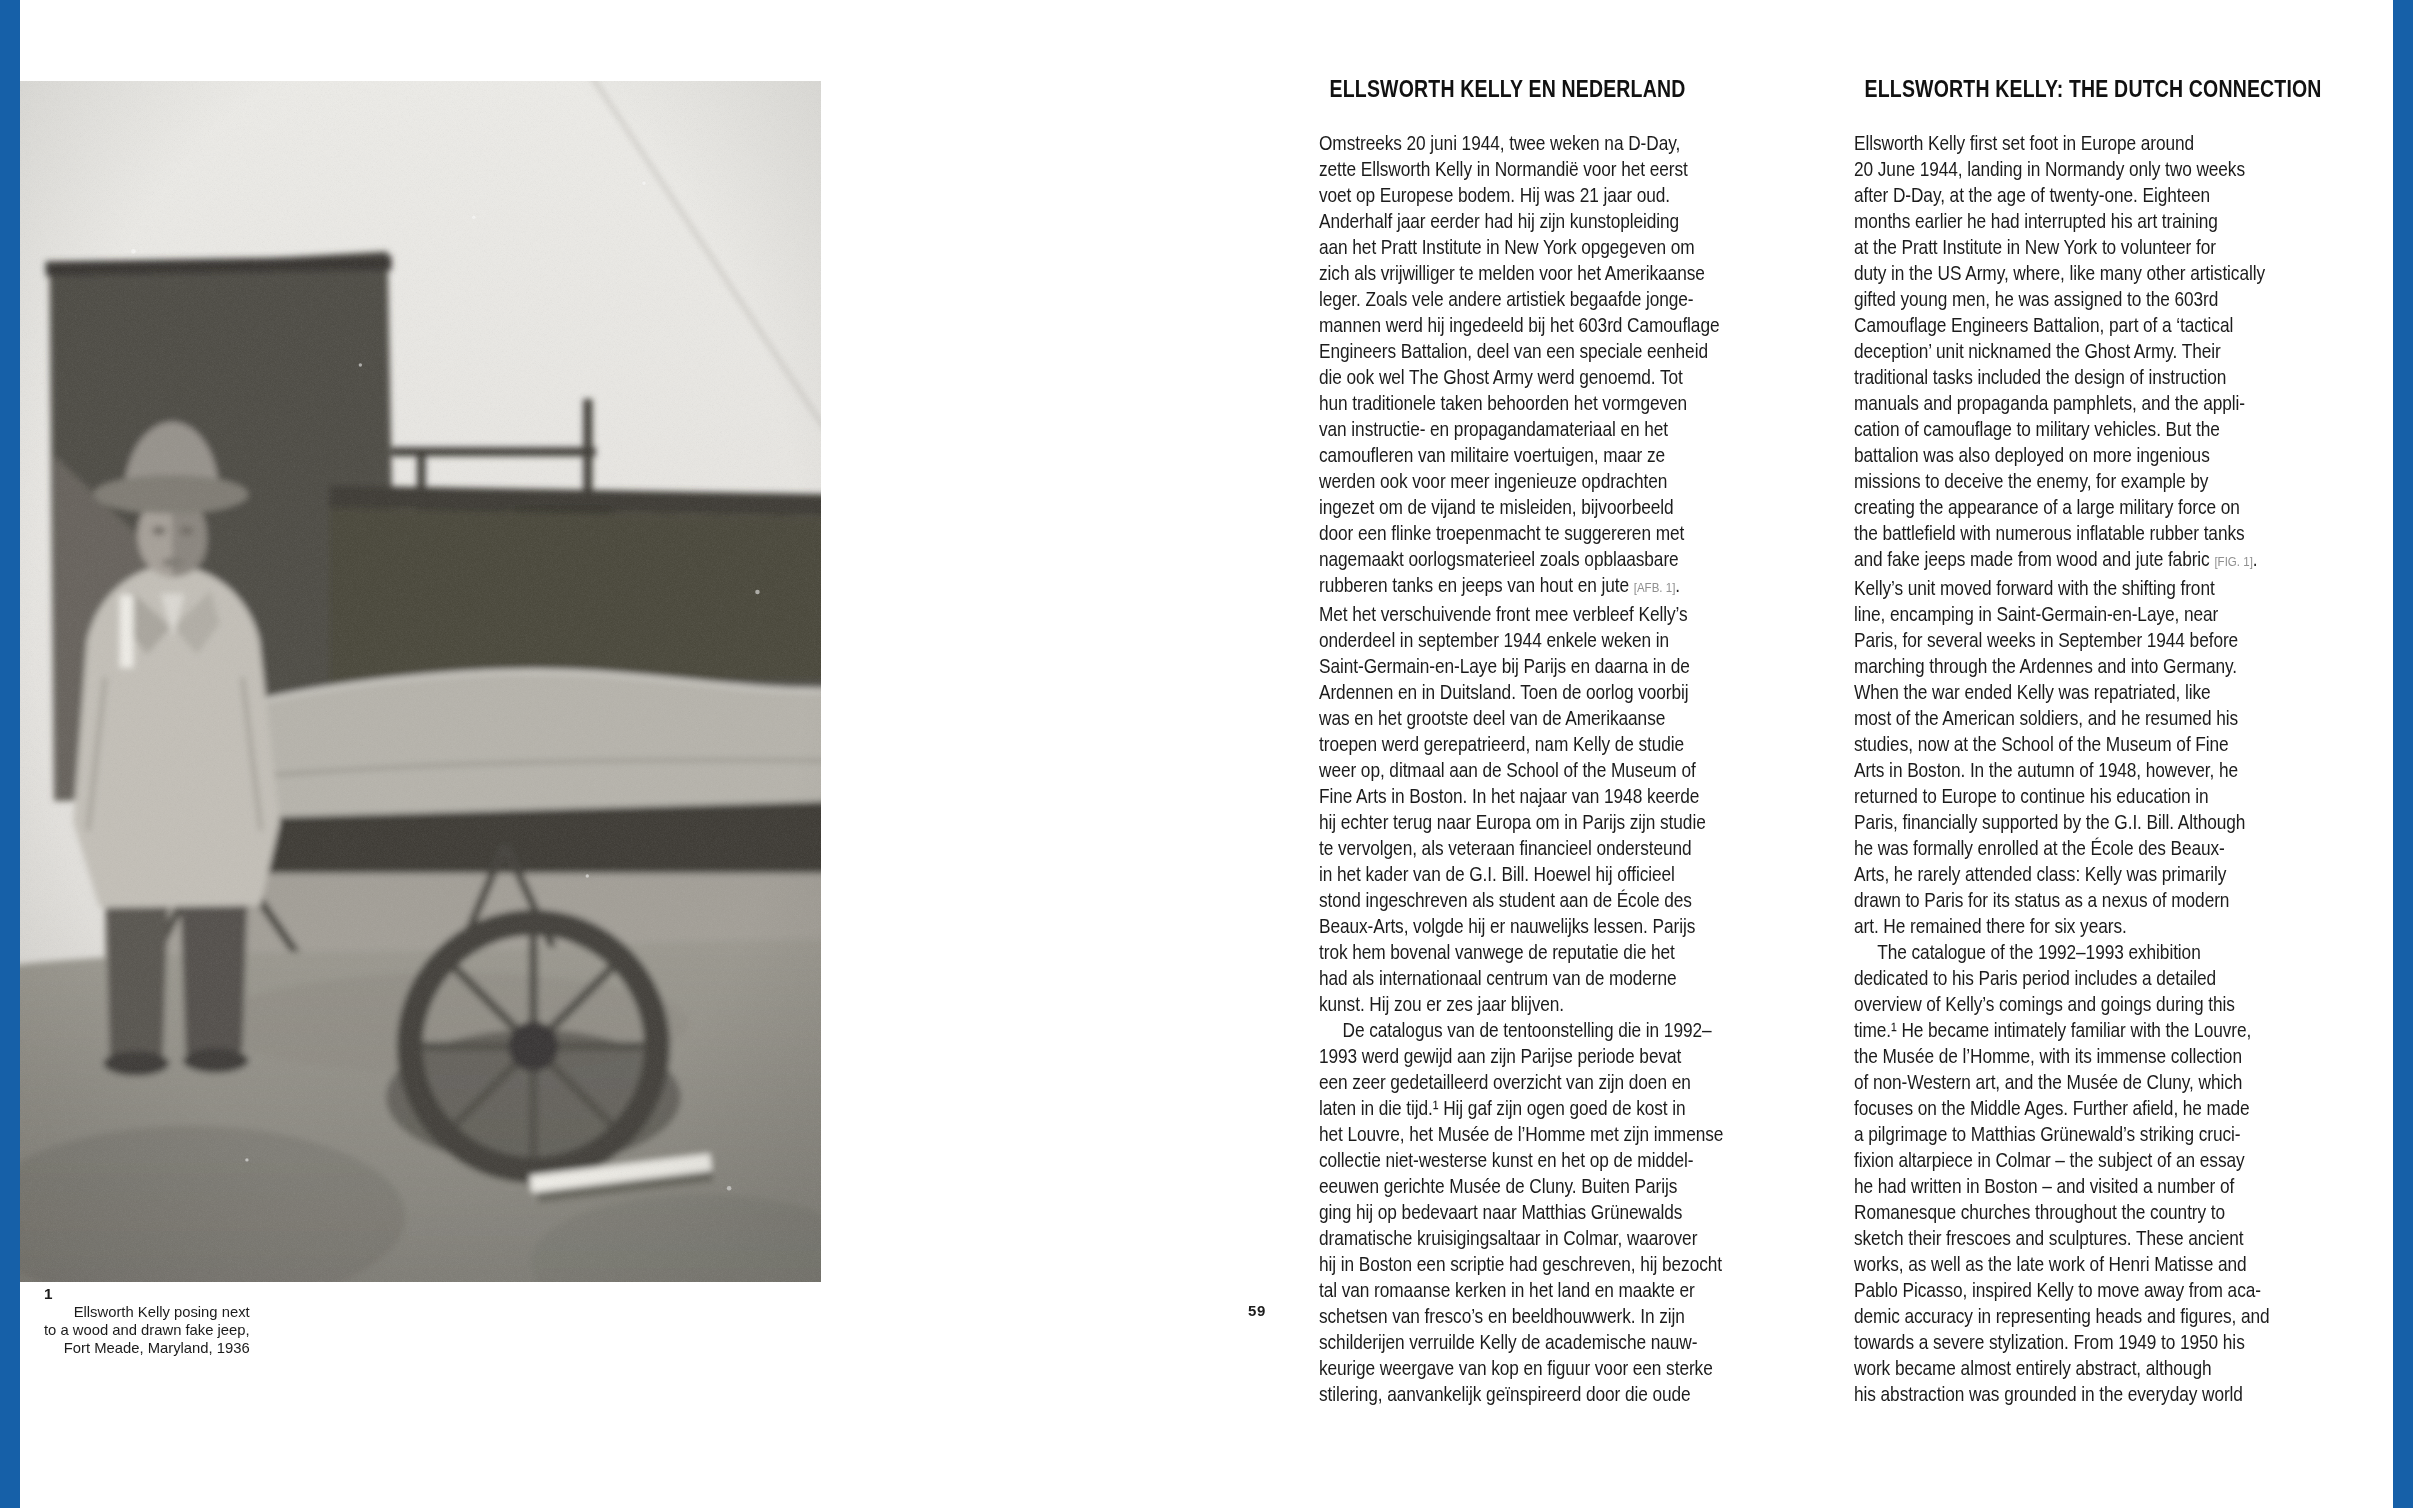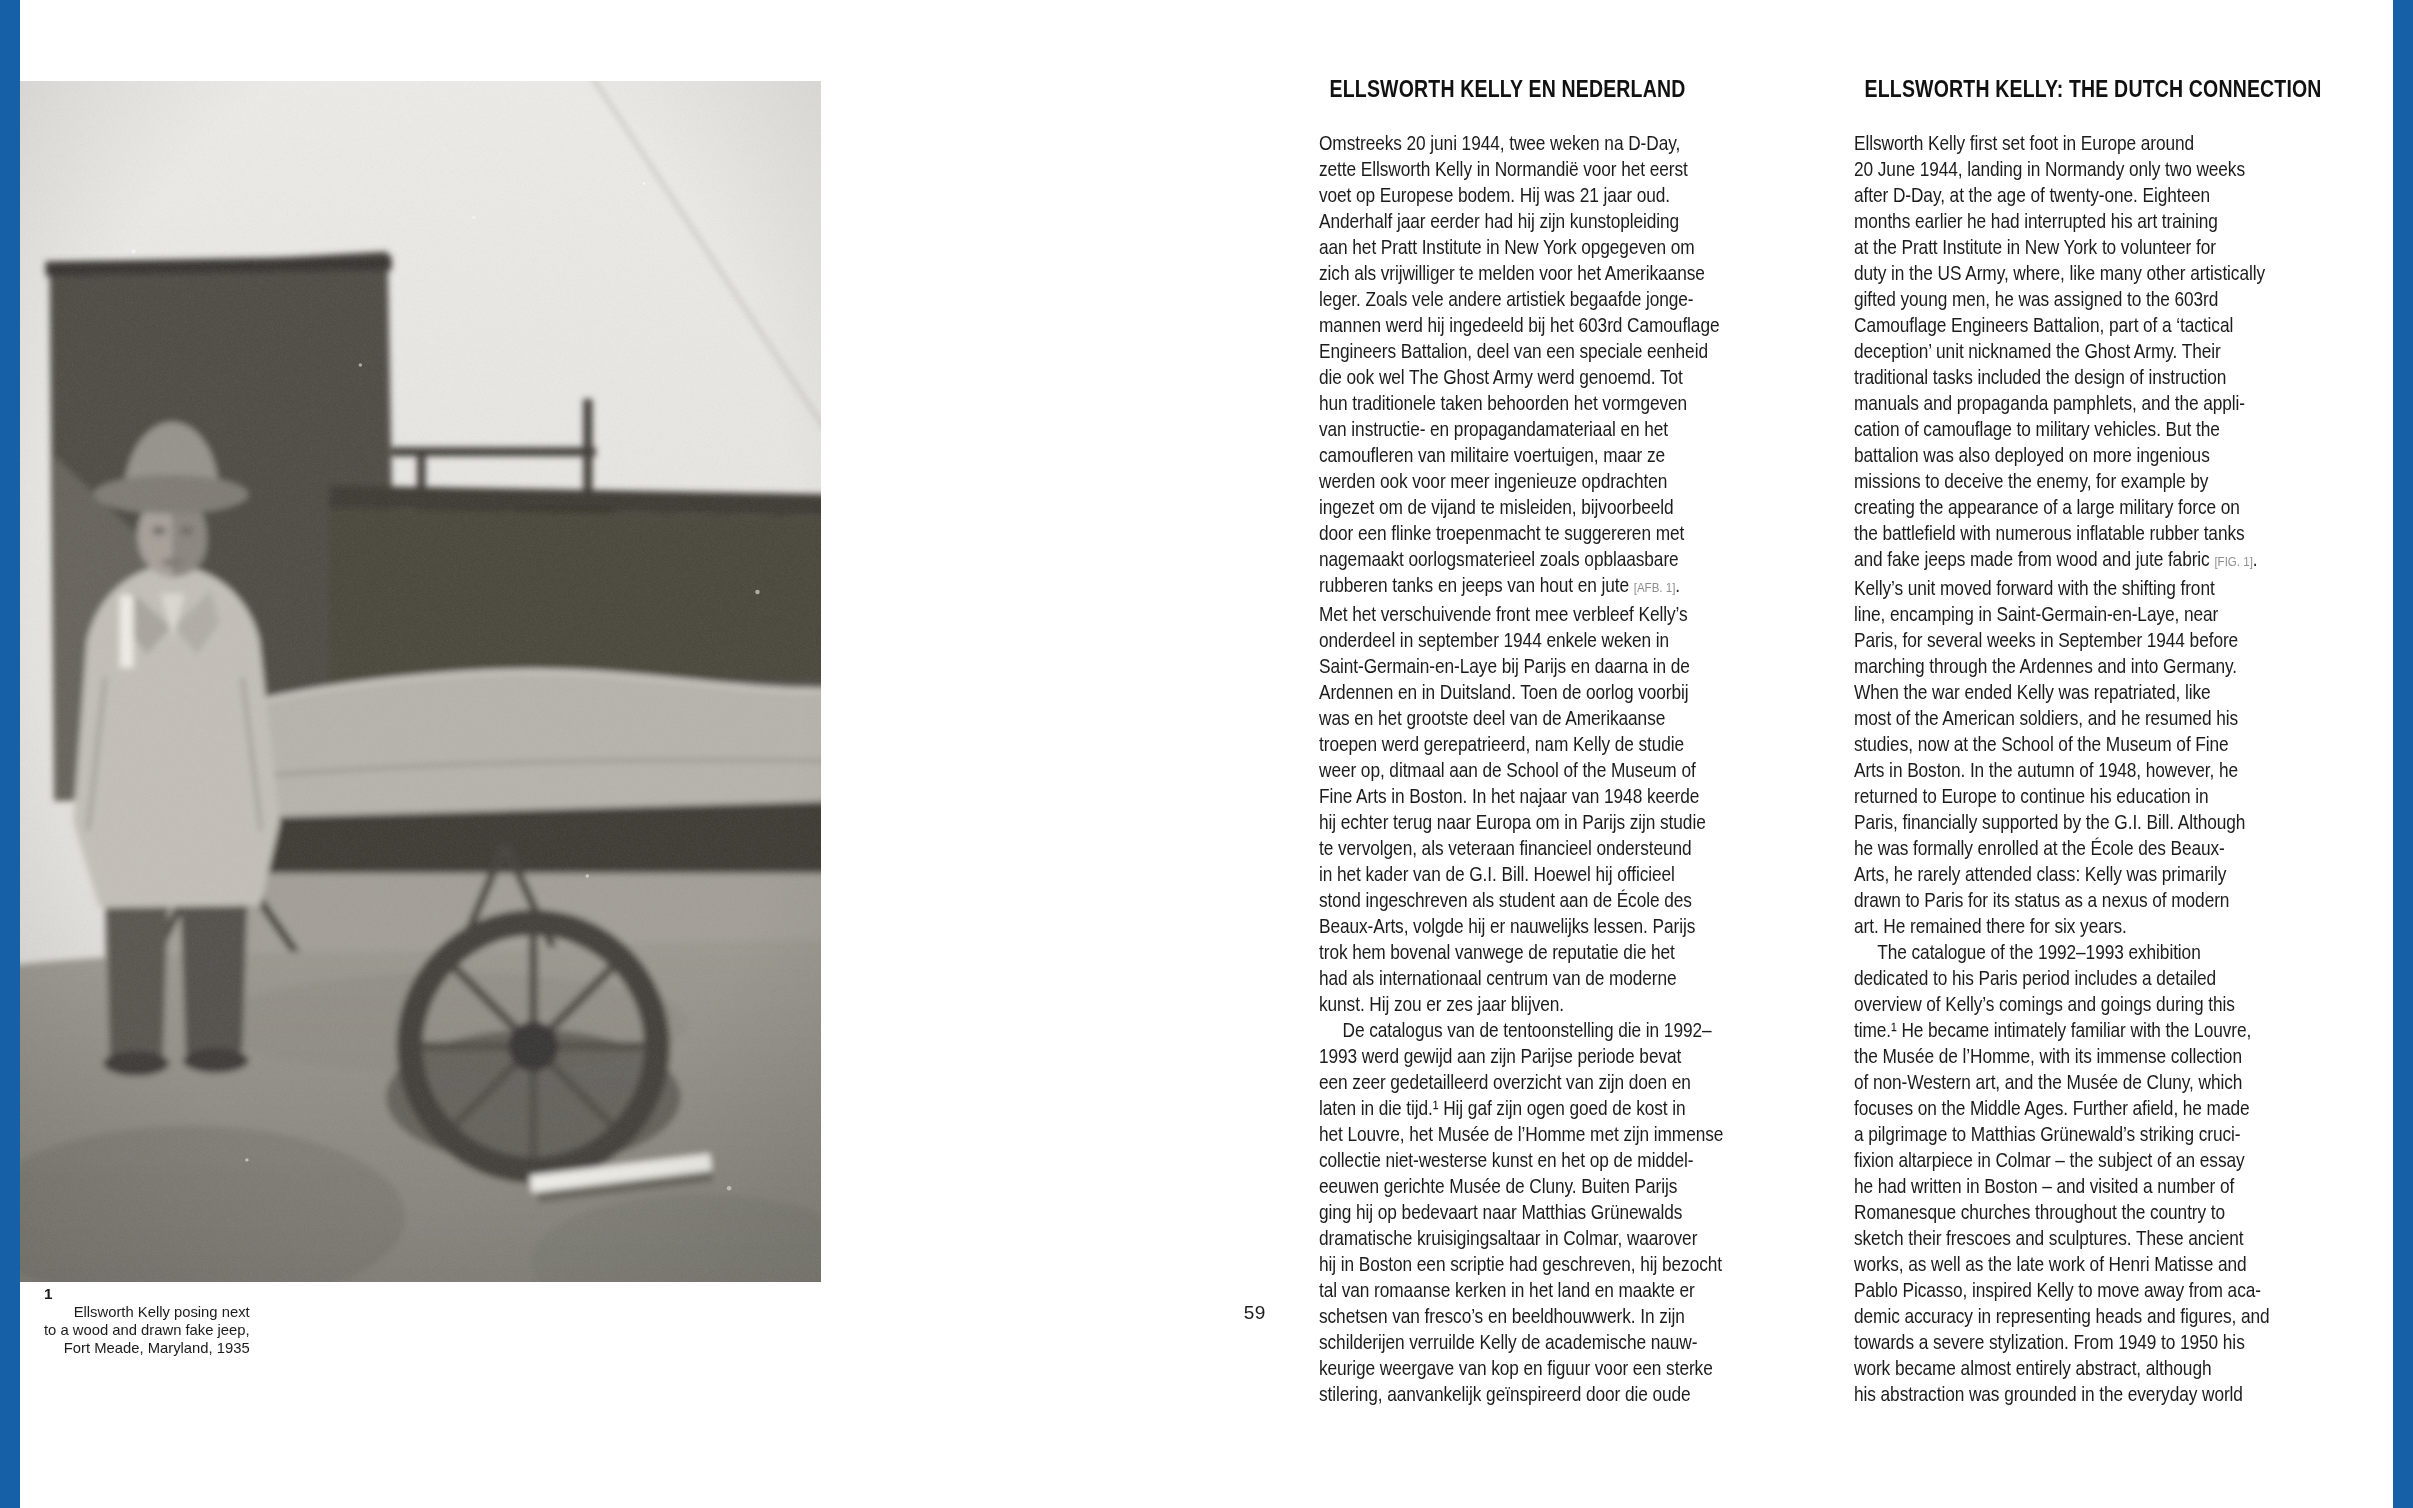--- a/index.html
+++ b/index.html
@@ -23,21 +23,21 @@
 
   .caption {
     position: absolute; left: 44px; top: 1285px;
     font-size: 14.8px; line-height: 18px; color: #1b1b1b;
   }
   .caption .capnum { font-weight: 700; font-size: 15.3px; }
   .caption .capline { white-space: pre; text-align: right; }
 
   .folio {
     position: absolute; left: 1164px; top: 1302px; width: 102px;
-    text-align: right; font-size: 19px; font-weight: 400; letter-spacing: 0.6px;
+    text-align: right; font-size: 15px; font-weight: 700; letter-spacing: 0.6px;
   }
 
   .col {
     position: absolute; top: 0;
     width: 613px;
     transform: scaleX(0.848);
     transform-origin: 0 0;
   }
   .col-nl { left: 1319px; }
   .col-en { left: 1854px; }
@@ -178,21 +178,21 @@
       <rect x="0" y="0" width="1412" height="2115" fill="url(#vig)"></rect>
       <rect x="0" y="0" width="1412" height="2115" filter="url(#grain)" opacity="0.13"></rect>
     </svg>
   </figure>
 
   <div class="caption">
     <div class="capnum">1</div>
     <div>
         <div class="capline">Ellsworth Kelly posing next</div>
         <div class="capline">to a wood and drawn fake jeep,</div>
-        <div class="capline">Fort Meade, Maryland, 1935</div>
+        <div class="capline">Fort Meade, Maryland, 1936</div>
       </div>
   </div>
 
   <div class="folio">59</div>
 
   <section class="col col-nl">
     <h1 class="colhead">ELLSWORTH KELLY EN NEDERLAND</h1>
     <div class="colbody">
         <div class="line">Omstreeks 20 juni 1944, twee weken na D-Day,</div>
         <div class="line">zette Ellsworth Kelly in Normandië voor het eerst</div>

